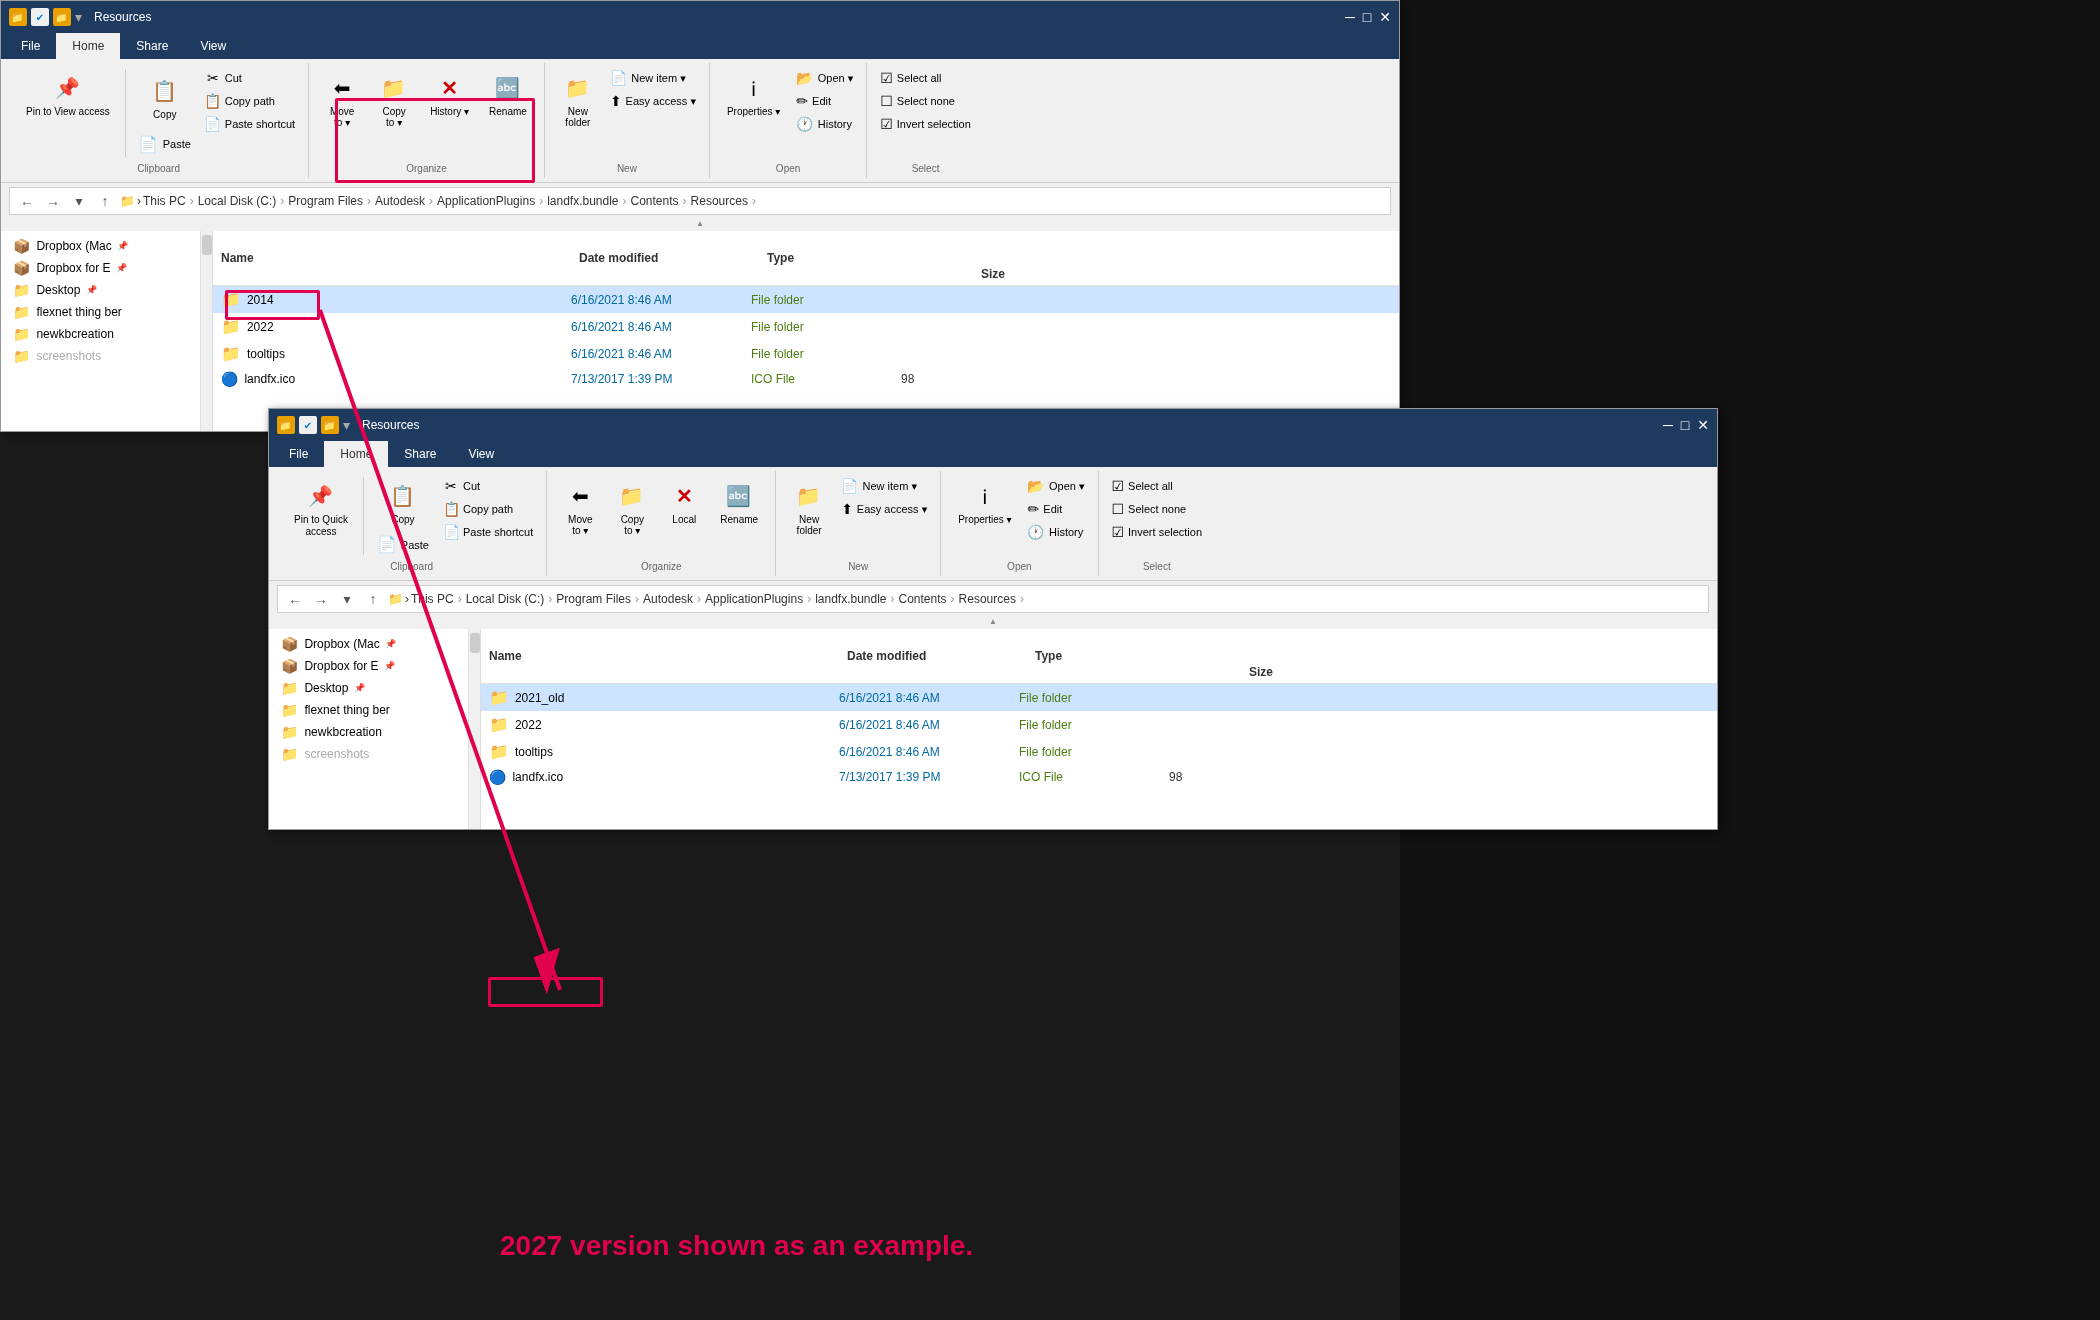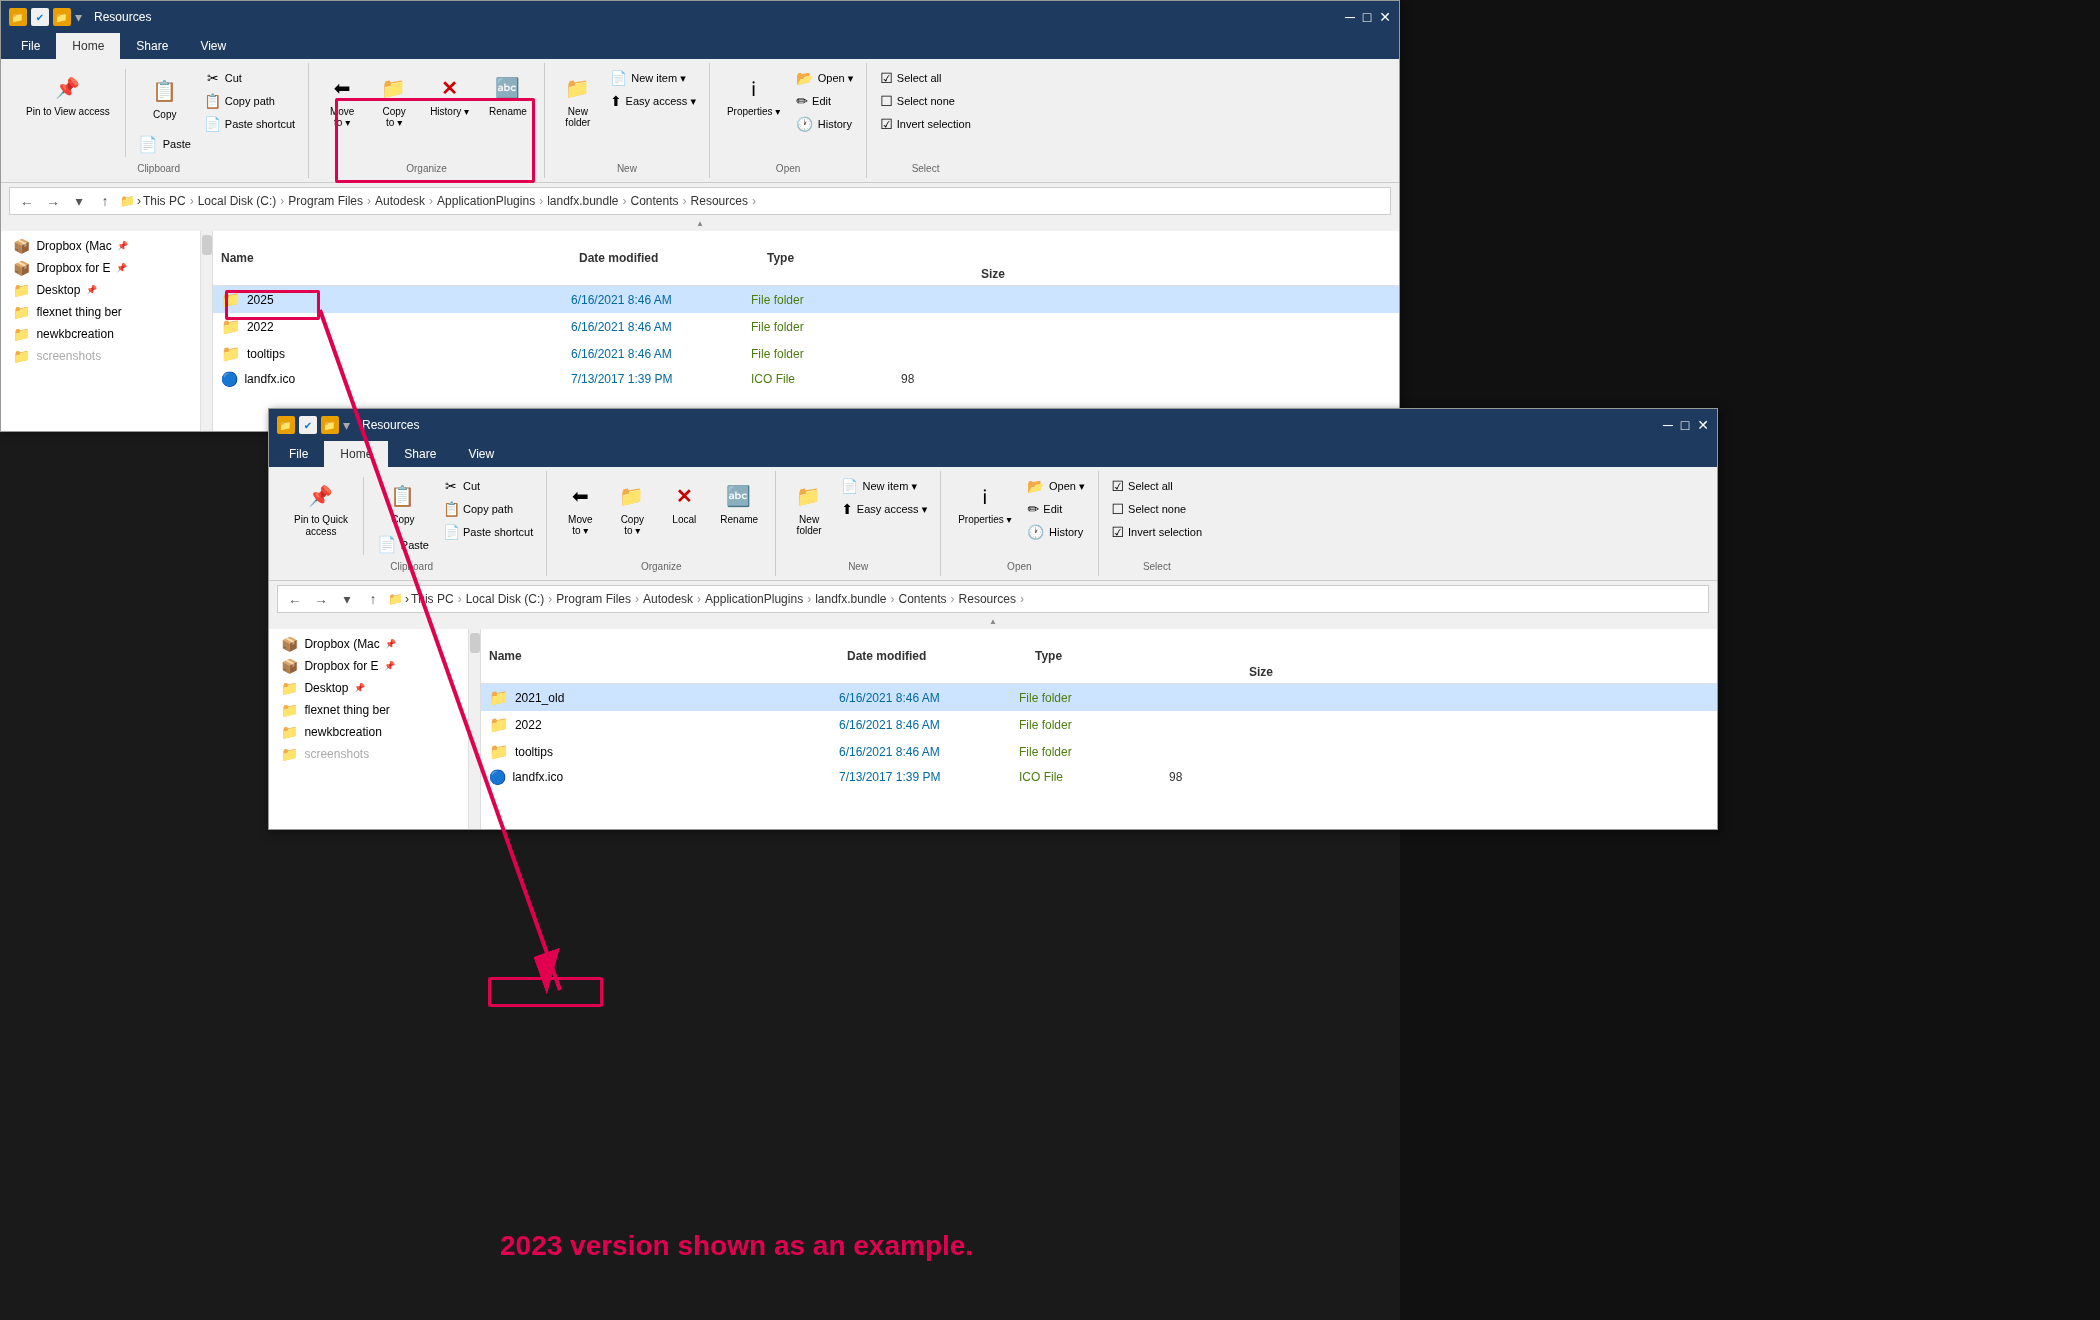--- a/index.html
+++ b/index.html
@@ -505,21 +505,21 @@
     <div class="file-list">
       <div class="file-list-header">
         <span class="col-name">Name</span>
         <span class="col-date">Date modified</span>
         <span class="col-type">Type</span>
         <span class="col-size">Size</span>
       </div>
       <div class="file-row selected">
         <div class="file-row-name">
           <span class="folder-icon">📁</span>
-          <span>2025</span>
+          <span>2014</span>
         </div>
         <span class="file-row-date">6/16/2021 8:46 AM</span>
         <span class="file-row-type">File folder</span>
         <span class="file-row-size"></span>
       </div>
       <div class="file-row">
         <div class="file-row-name">
           <span class="folder-icon">📁</span>
           <span>2022</span>
         </div>
@@ -806,21 +806,21 @@
         </div>
         <span class="file-row-date">7/13/2017 1:39 PM</span>
         <span class="file-row-type">ICO File</span>
         <span class="file-row-size">98</span>
       </div>
     </div>
   </div>
 
 </div>
 
-<div class="annotation-text" style="top: 1230px; left: 500px;">2023 version shown as an example.</div>
+<div class="annotation-text" style="top: 1230px; left: 500px;">2027 version shown as an example.</div>
 
 <div class="highlight-box" style="top: 290px; left: 225px; width: 95px; height: 30px;"></div>
 
 <svg style="position:absolute;top:0;left:0;width:2100px;height:1320px;pointer-events:none;z-index:65;">
   <defs>
     <marker id="arrowhead" markerWidth="10" markerHeight="7" refX="10" refY="3.5" orient="auto">
       <polygon points="0 0, 10 7, 0 7" fill="#e0004e"></polygon>
     </marker>
   </defs>
 

